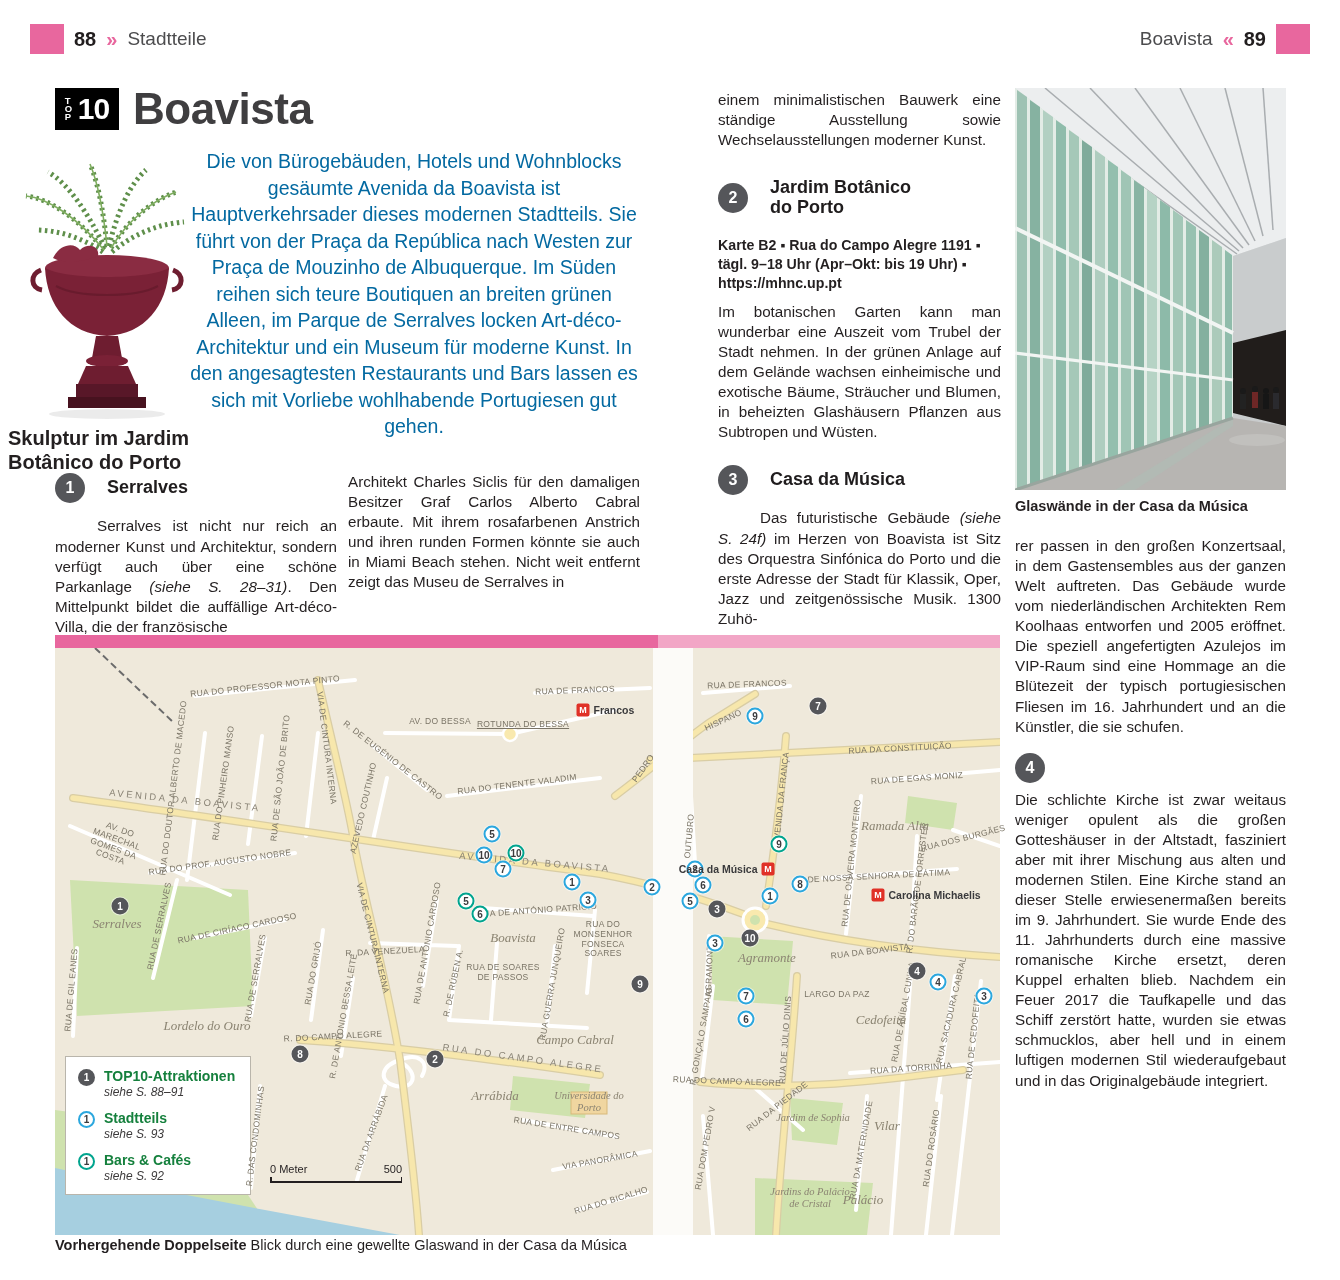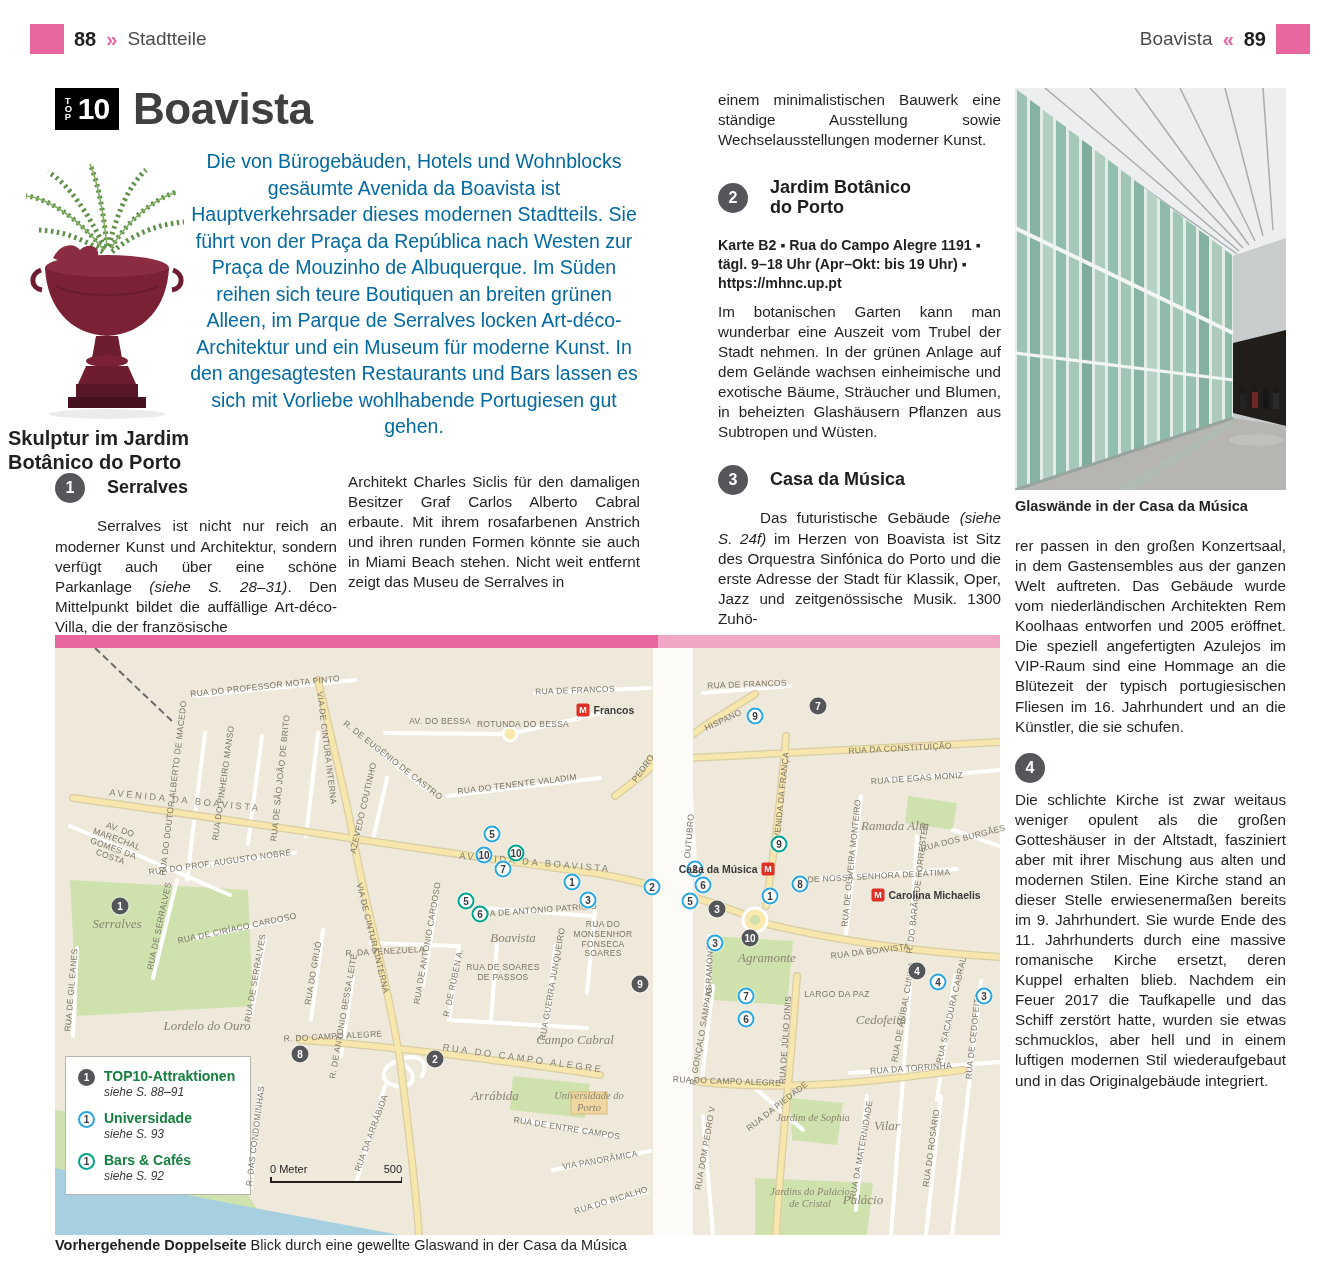--- a/index.html
+++ b/index.html
@@ -292,41 +292,41 @@
           <div class="lrow">
             <span class="mk a lmk">1</span>
             <div class="ltxt">
                 <span class="llab">TOP10-Attraktionen</span>
                 <span class="lsub">siehe S. 88–91</span>
               </div>
           </div>
           <div class="lrow">
             <span class="mk r lmk">1</span>
             <div class="ltxt">
-                <span class="llab">Universidade</span>
+                <span class="llab">Stadtteils</span>
                 <span class="lsub">siehe S. 93</span>
               </div>
           </div>
           <div class="lrow">
             <span class="mk b lmk">1</span>
             <div class="ltxt">
                 <span class="llab">Bars &amp; Cafés</span>
                 <span class="lsub">siehe S. 92</span>
               </div>
           </div>
         </div>
         <div class="scale">
           <span class="s0">0 Meter</span>
           <span class="s500">500</span>
           <span class="sbar"></span>
         </div>
       <span class="st" style="left: 210px; top: 38px; transform: translate(-50%, -50%) rotate(-6deg);">RUA DO PROFESSOR MOTA PINTO</span>
           <span class="st" style="left: 520px; top: 42px; transform: translate(-50%, -50%) rotate(-2deg);">RUA DE FRANCOS</span>
           <span class="st" style="left: 385px; top: 73px;">AV. DO BESSA</span>
-          <span class="st" style="left: 468px; top: 76px;">ROTUNDA DO BESSA</span>
+          <span class="st" style="left: 468px; top: 76px; text-decoration: underline;">ROTUNDA DO BESSA</span>
           <span class="st" style="left: 272px; top: 100px; transform: translate(-50%, -50%) rotate(83deg);">VIA DE CINTURA INTERNA</span>
           <span class="st" style="left: 318px; top: 290px; transform: translate(-50%, -50%) rotate(76deg);">VIA DE CINTURA INTERNA</span>
           <span class="st" style="left: 118px; top: 140px; transform: translate(-50%, -50%) rotate(-83deg);">RUA DO DOUTOR ALBERTO DE MACEDO</span>
           <span class="st" style="left: 168px; top: 135px; transform: translate(-50%, -50%) rotate(-82deg);">RUA DO PINHEIRO MANSO</span>
           <span class="st" style="left: 225px; top: 130px; transform: translate(-50%, -50%) rotate(-84deg);">RUA DE SÃO JOÃO DE BRITO</span>
           <span class="st" style="left: 338px; top: 112px; transform: translate(-50%, -50%) rotate(38deg);">R. DE EUGÉNIO DE CASTRO</span>
           <span class="st" style="left: 308px; top: 160px; transform: translate(-50%, -50%) rotate(-77deg);">AZEVEDO COUTINHO</span>
           <span class="st" style="left: 462px; top: 136px; transform: translate(-50%, -50%) rotate(-7deg);">RUA DO TENENTE VALADIM</span>
           <span class="st big" style="left: 130px; top: 152px; transform: translate(-50%, -50%) rotate(6deg);">AVENIDA DA BOAVISTA</span>
           <span class="st big" style="left: 480px; top: 214px; transform: translate(-50%, -50%) rotate(5deg);">AVENIDA DA BOAVISTA</span>

